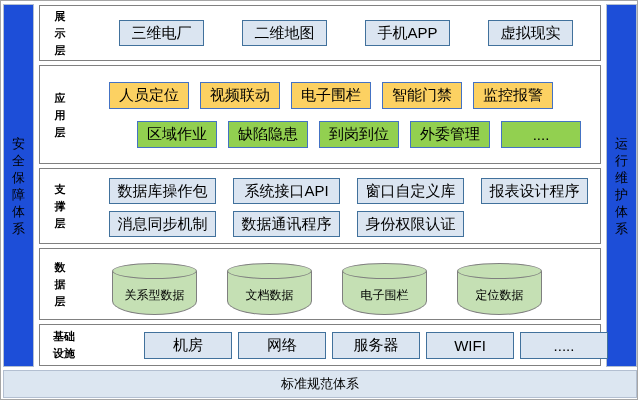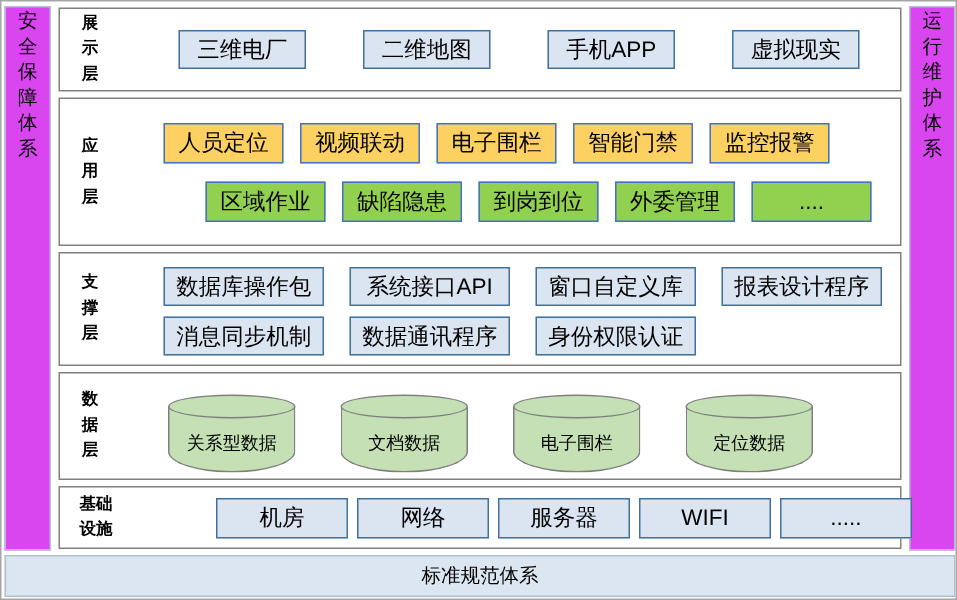--- a/index.html
+++ b/index.html
@@ -7,22 +7,22 @@
   body { font-family:"Liberation Sans","DejaVu Sans",sans-serif; color:#000; }
 
   .canvas {
     position:relative; width:638px; height:400px;
     background:#ffffff; border:1px solid #a6a6a6; overflow:hidden;
   }
 
   
   .pillar {
     position:absolute; top:3px; width:31px; height:363px;
-    background:#d946ef; border:1px solid #b3bfd1;
-    display:flex; justify-content:center;
+    background:#1d4ed8; border:1px solid #b3bfd1;
+    display:flex; align-items:center; justify-content:center;
     font-size:13px; line-height:17px;
   }
   .pillar-left  { left:2px; }
   .pillar-right { left:605px; }
   .vtext { display:inline-block; width:1.05em; text-align:center; word-break:break-all; }
 
   .bottom-bar {
     position:absolute; left:2px; top:369px; width:634px; height:28px;
     background:#dce6f1; border:1px solid #b3bfd1;
     display:flex; align-items:center; justify-content:center; font-size:13px;

